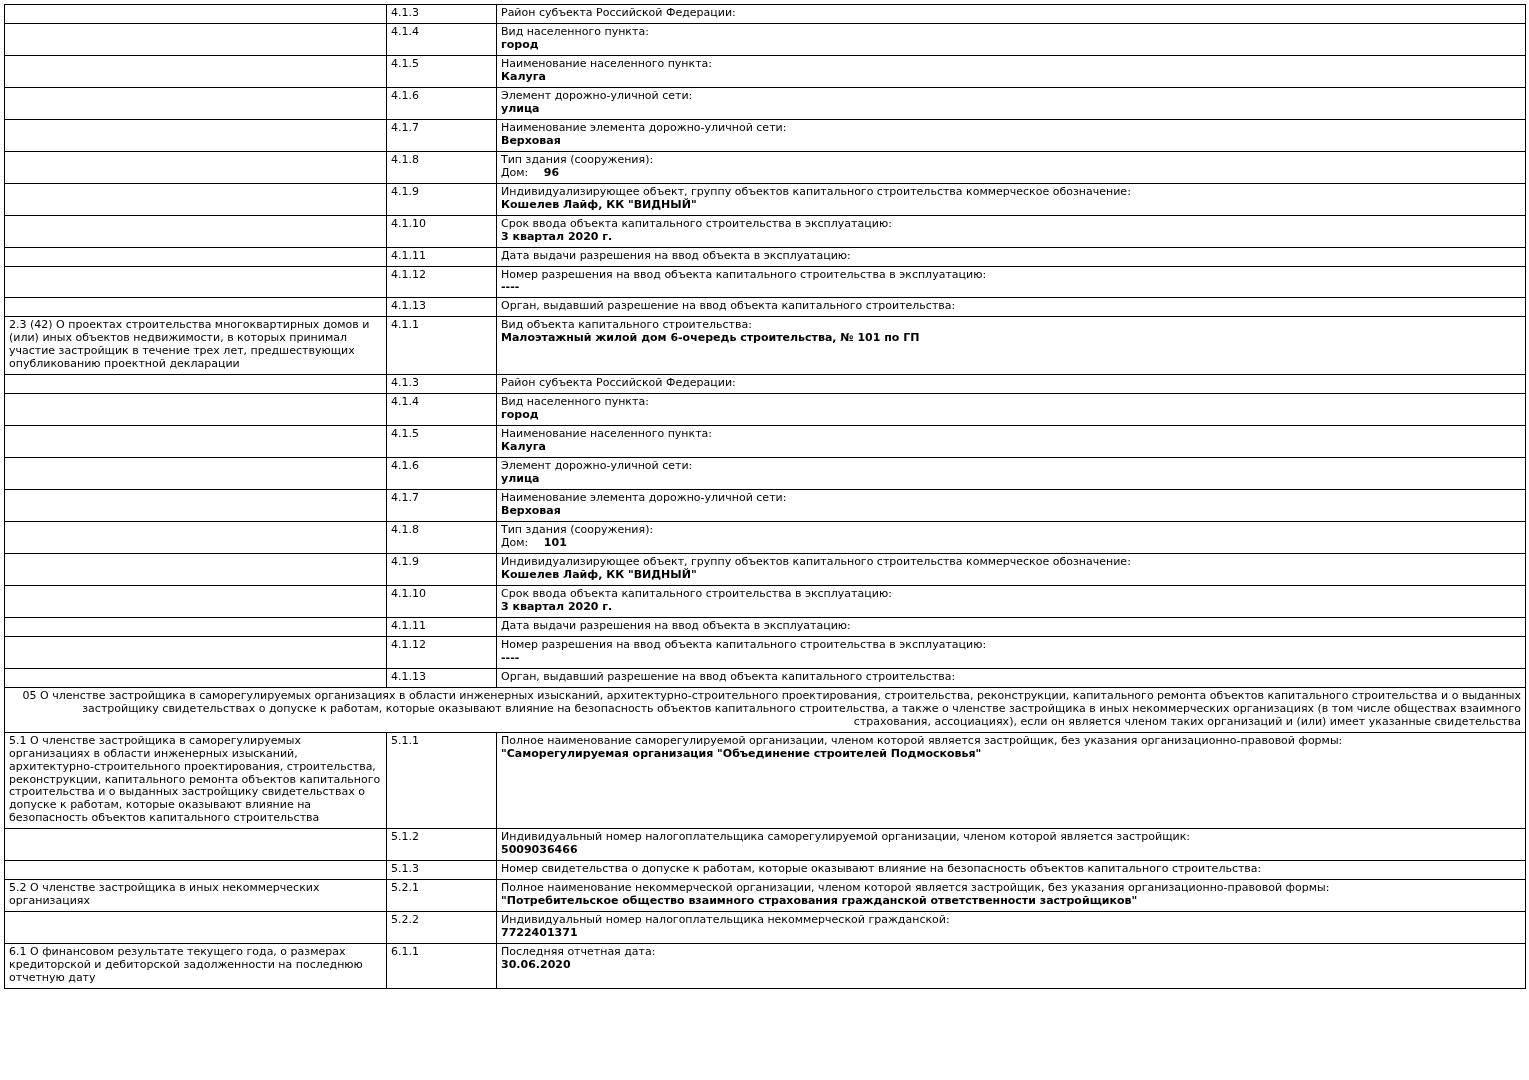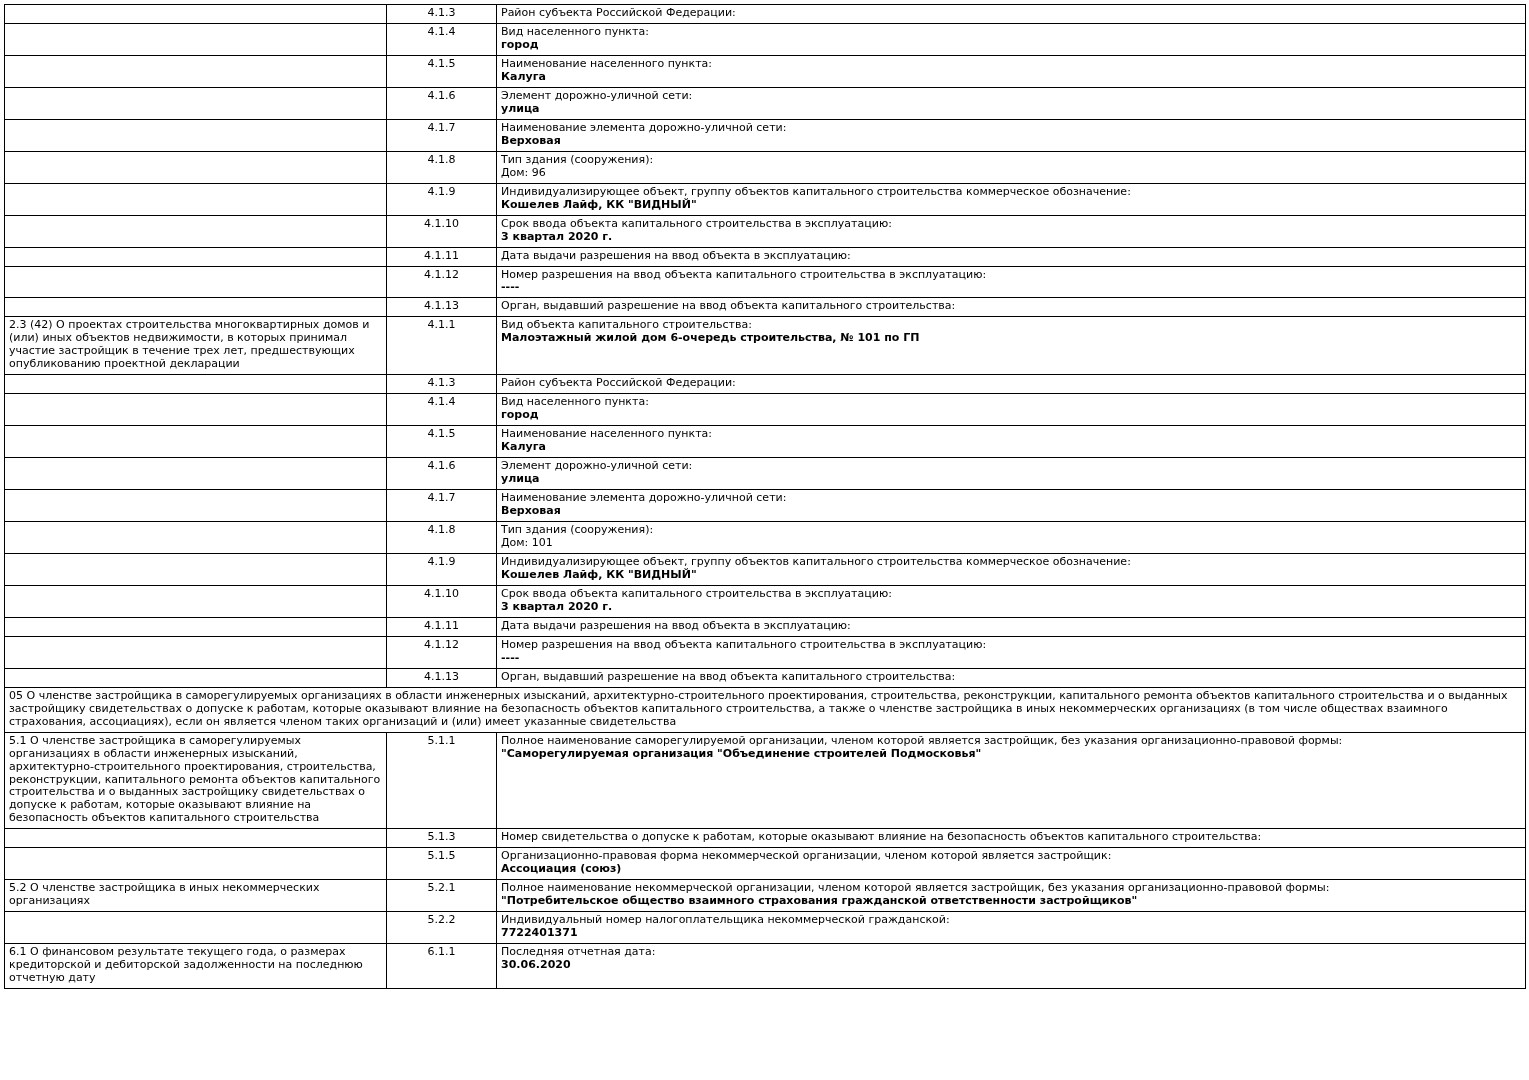--- a/index.html
+++ b/index.html
@@ -34,28 +34,29 @@
   col.c3 { width: 1029px; }
   .lbl {
     font-weight: normal;
     white-space: pre-wrap;
   }
   .val {
     font-weight: bold;
     white-space: pre-wrap;
   }
   .val-inline {
-    font-weight: normal;
+    font-weight: bold;
+    margin-left: 12px;
   }
   .idx {
     white-space: nowrap;
-    text-align: center;
   }
   .full {
     white-space: pre-wrap;
+    text-align: right;
   }
   .tight { line-height: 1.2; }
   .sec {
     font-weight: normal;
   }
 </style>
 </head>
 <body>
 
 <div class="doc">
@@ -250,31 +251,31 @@
         <tr>
           <td class="lbl tight">5.1 О членстве застройщика в саморегулируемых организациях в области инженерных изысканий, архитектурно-строительного проектирования, строительства, реконструкции, капитального ремонта объектов капитального строительства и о выданных застройщику свидетельствах о допуске к работам, которые оказывают влияние на безопасность объектов капитального строительства</td>
           <td class="idx">5.1.1</td>
           <td>
             <div class="lbl">Полное наименование саморегулируемой организации, членом которой является застройщик, без указания организационно-правовой формы:</div>
             <div class="val">"Саморегулируемая организация "Объединение строителей Подмосковья"</div>
           </td>
         </tr>
         <tr>
           <td class="lbl tight"></td>
+          <td class="idx">5.1.2</td>
+          <td>
+            <div class="lbl">Индивидуальный номер налогоплательщика саморегулируемой организации, членом которой является застройщик:</div>
+            <div class="val">5009036466</div>
+          </td>
+        </tr>
+        <tr>
+          <td class="lbl tight"></td>
           <td class="idx">5.1.3</td>
           <td>
             <div class="lbl">Номер свидетельства о допуске к работам, которые оказывают влияние на безопасность объектов капитального строительства:</div>
-          </td>
-        </tr>
-        <tr>
-          <td class="lbl tight"></td>
-          <td class="idx">5.1.5</td>
-          <td>
-            <div class="lbl">Организационно-правовая форма некоммерческой организации, членом которой является застройщик:</div>
-            <div class="val">Ассоциация (союз)</div>
           </td>
         </tr>
         <tr>
           <td class="lbl tight">5.2 О членстве застройщика в иных некоммерческих организациях</td>
           <td class="idx">5.2.1</td>
           <td>
             <div class="lbl">Полное наименование некоммерческой организации, членом которой является застройщик, без указания организационно-правовой формы:</div>
             <div class="val">"Потребительское общество взаимного страхования гражданской ответственности застройщиков"</div>
           </td>
         </tr>

